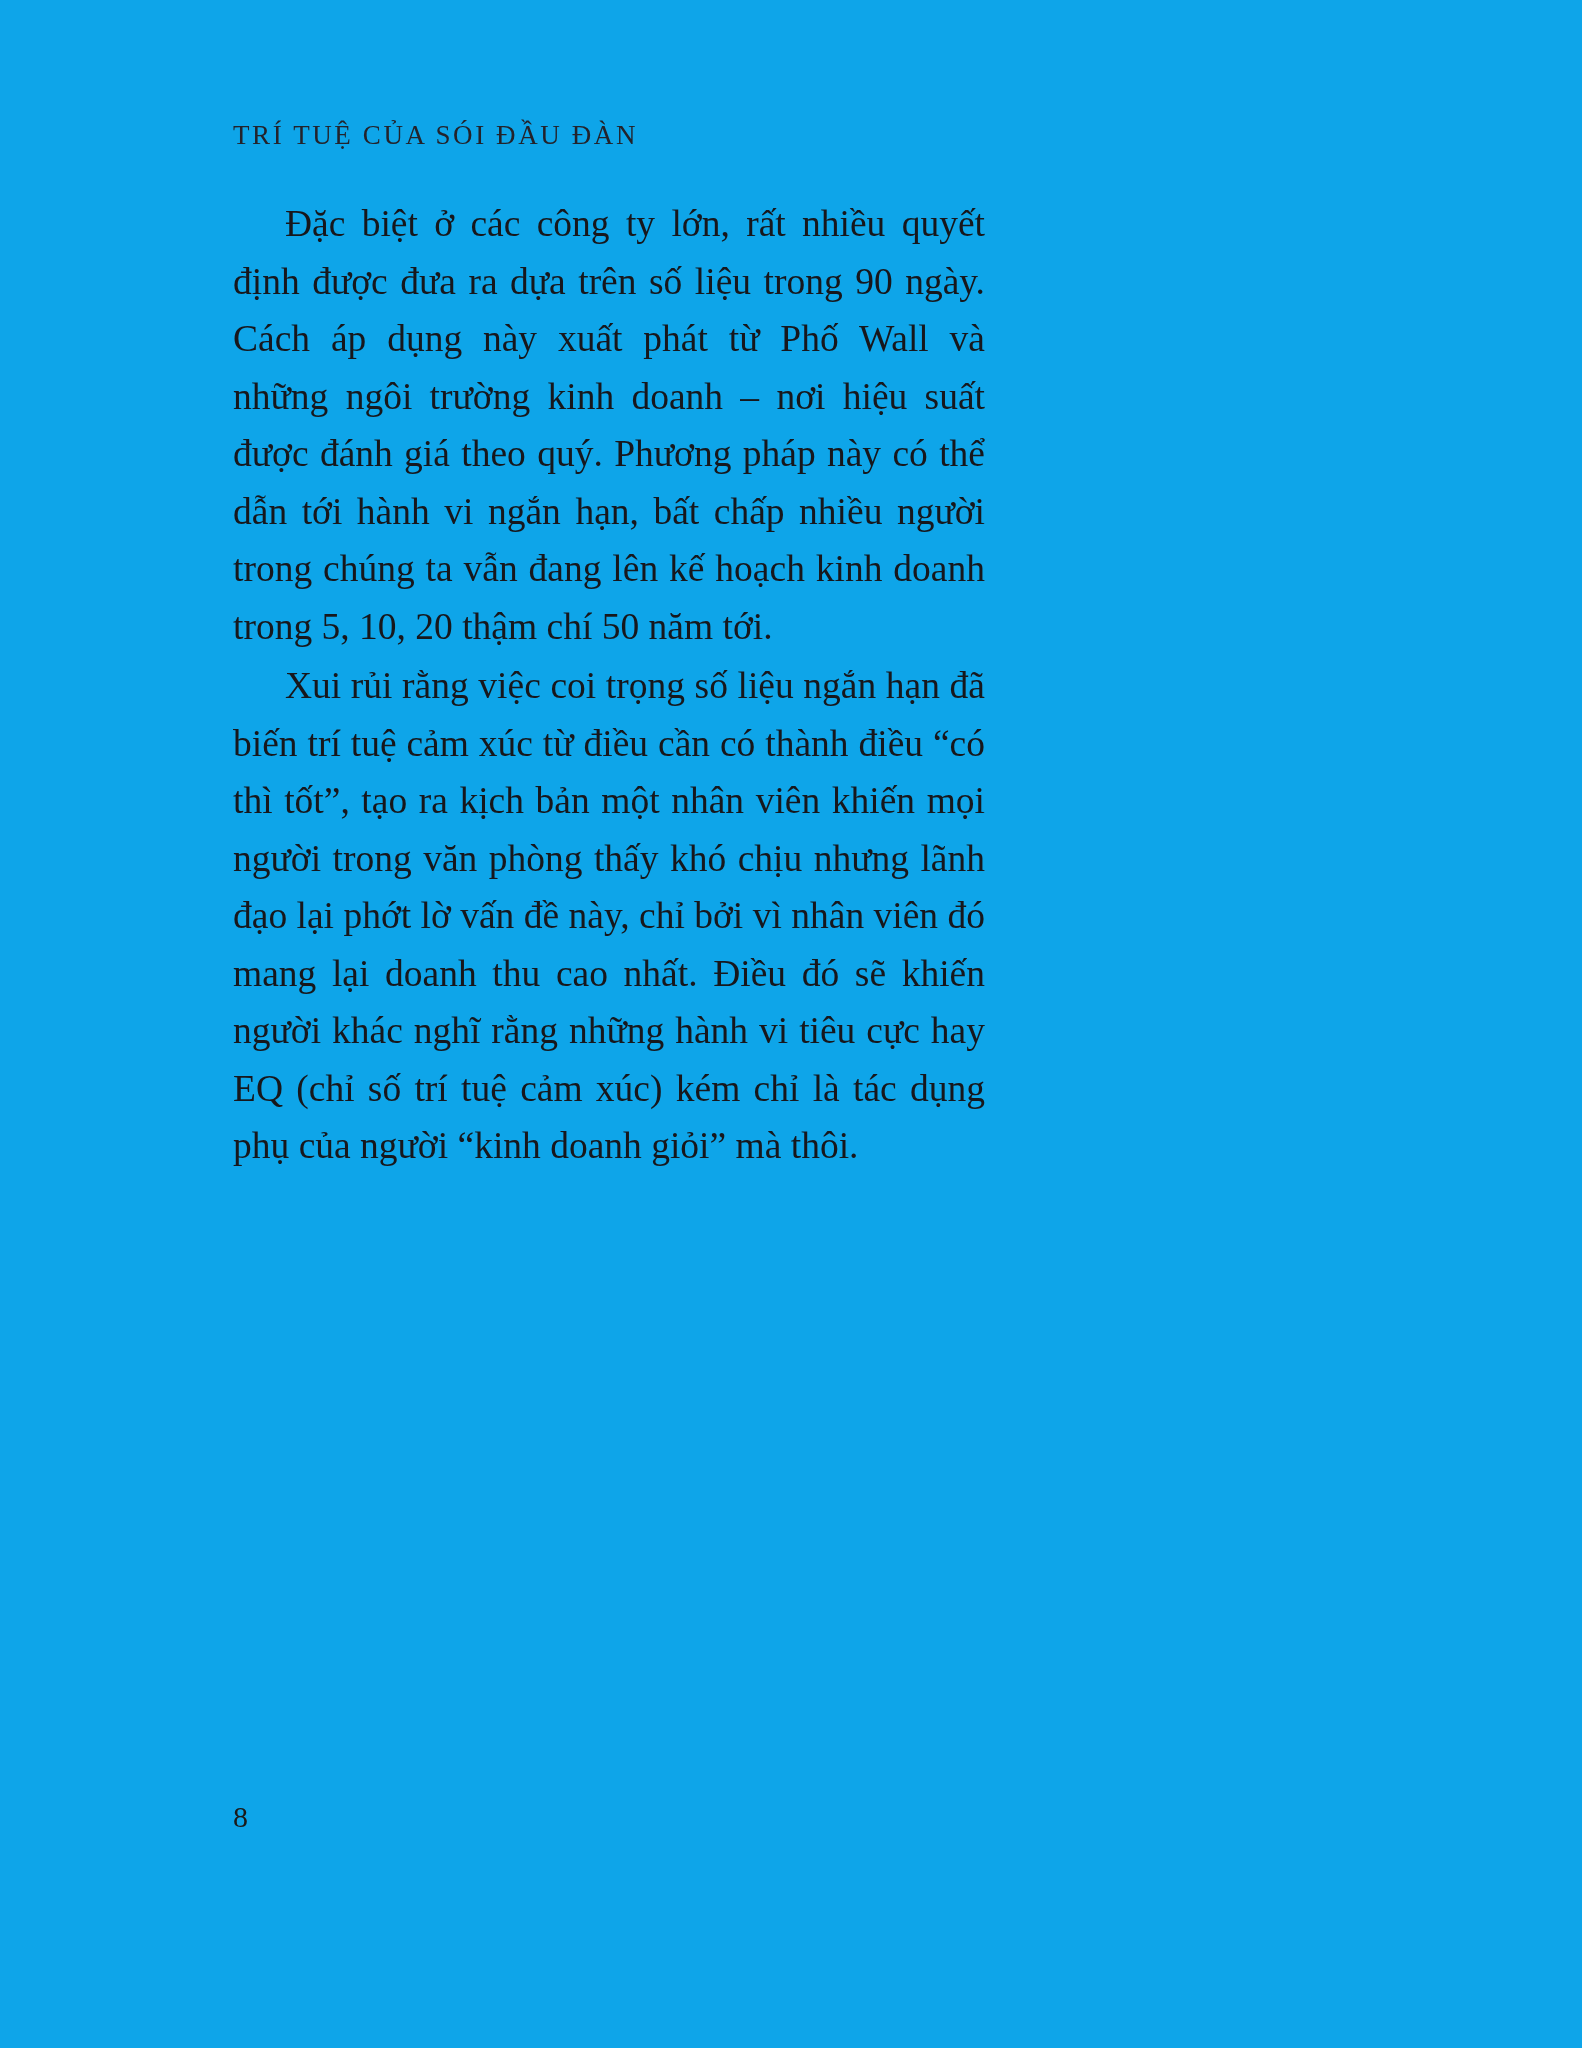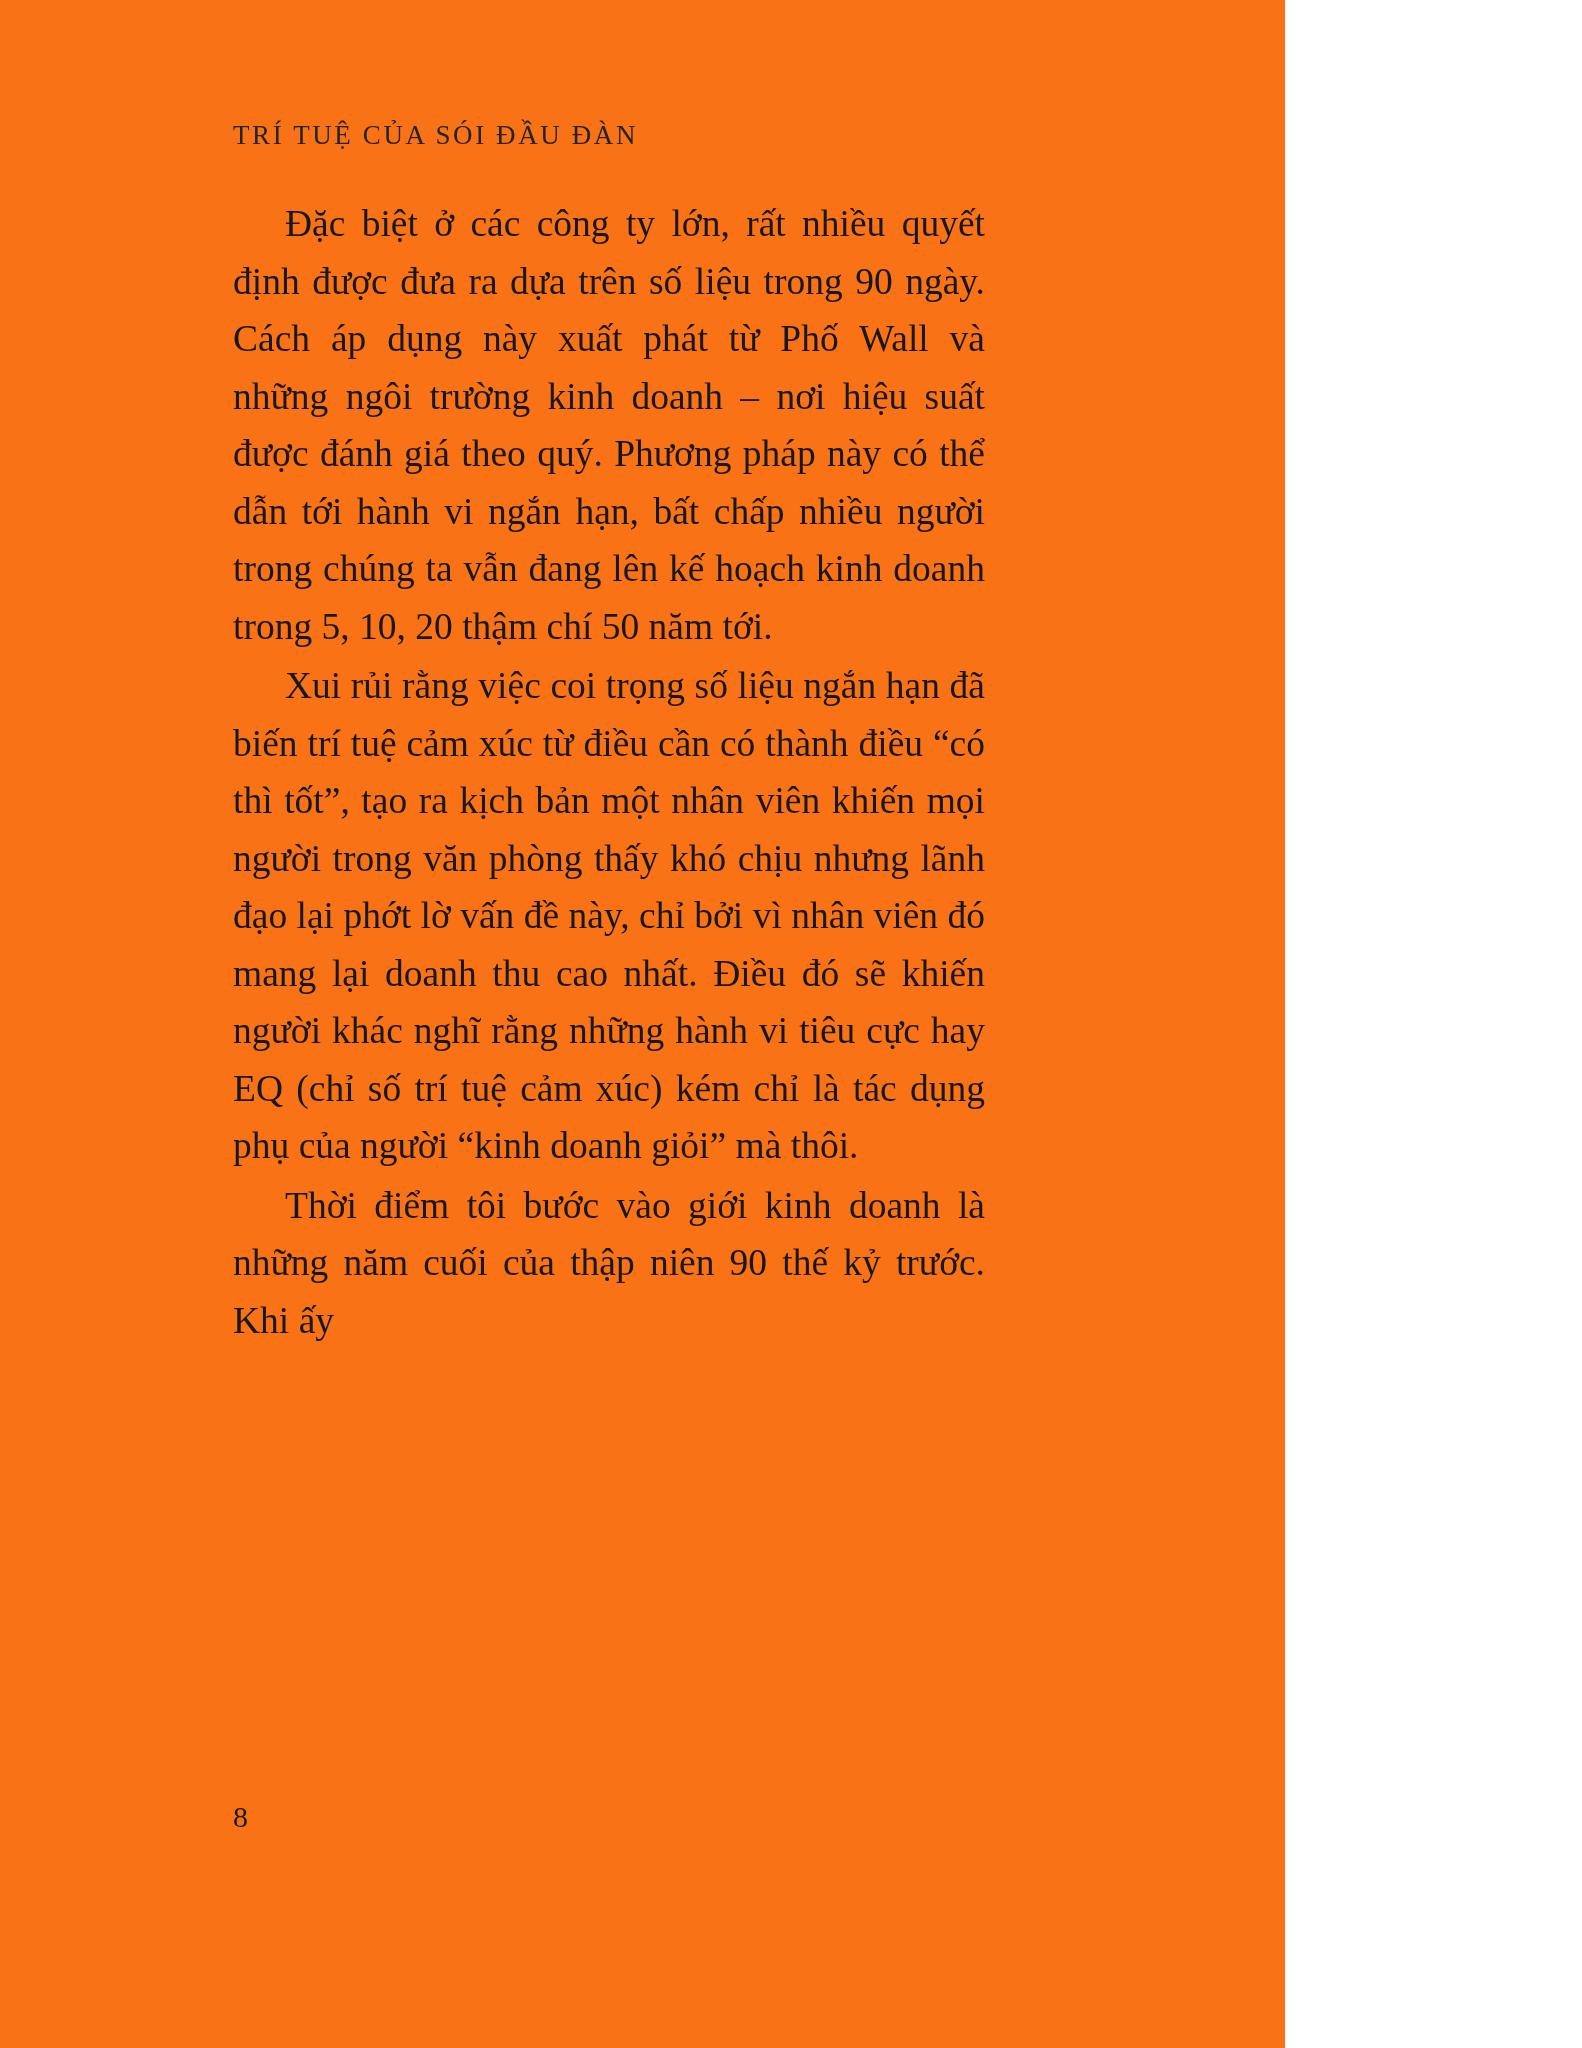--- a/index.html
+++ b/index.html
@@ -7,23 +7,23 @@
     margin: 0;
     padding: 0;
     background: #ffffff;
   }
   body {
     font-family: "Liberation Serif", "DejaVu Serif", serif;
     color: #1a1a1a;
   }
   .page {
     position: relative;
-    width: 1285px;
+    width: 1582px;
     height: 2048px;
-    background: #f97316;
+    background: #0ea5e9;
     overflow: hidden;
     box-sizing: border-box;
     text-decoration: underline;
   }
   .content {
     position: absolute;
     left: 233px;
     top: 0;
     width: 752px;
   }
@@ -68,20 +68,19 @@
 
 <div class="page">
 
   <div class="content">
 
     <div class="running-header">TRÍ TUỆ CỦA SÓI ĐẦU ĐÀN</div>
 
     <div class="body-text">
       <p class="para indent">Đặc biệt ở các công ty lớn, rất nhiều quyết định được đưa ra dựa trên số liệu trong 90 ngày. Cách áp dụng này xuất phát từ Phố Wall và những ngôi trường kinh doanh – nơi hiệu suất được đánh giá theo quý. Phương pháp này có thể dẫn tới hành vi ngắn hạn, bất chấp nhiều người trong chúng ta vẫn đang lên kế hoạch kinh doanh trong 5, 10, 20 thậm chí 50 năm tới.</p>
       <p class="para indent">Xui rủi rằng việc coi trọng số liệu ngắn hạn đã biến trí tuệ cảm xúc từ điều cần có thành điều “có thì tốt”, tạo ra kịch bản một nhân viên khiến mọi người trong văn phòng thấy khó chịu nhưng lãnh đạo lại phớt lờ vấn đề này, chỉ bởi vì nhân viên đó mang lại doanh thu cao nhất. Điều đó sẽ khiến người khác nghĩ rằng những hành vi tiêu cực hay EQ (chỉ số trí tuệ cảm xúc) kém chỉ là tác dụng phụ của người “kinh doanh giỏi” mà thôi.</p>
-      <p class="para indent">Thời điểm tôi bước vào giới kinh doanh là những năm cuối của thập niên 90 thế kỷ trước. Khi ấy</p>
     </div>
 
   </div>
 
   <div class="page-number">8</div>
 
 </div>
 
 </body></html>

